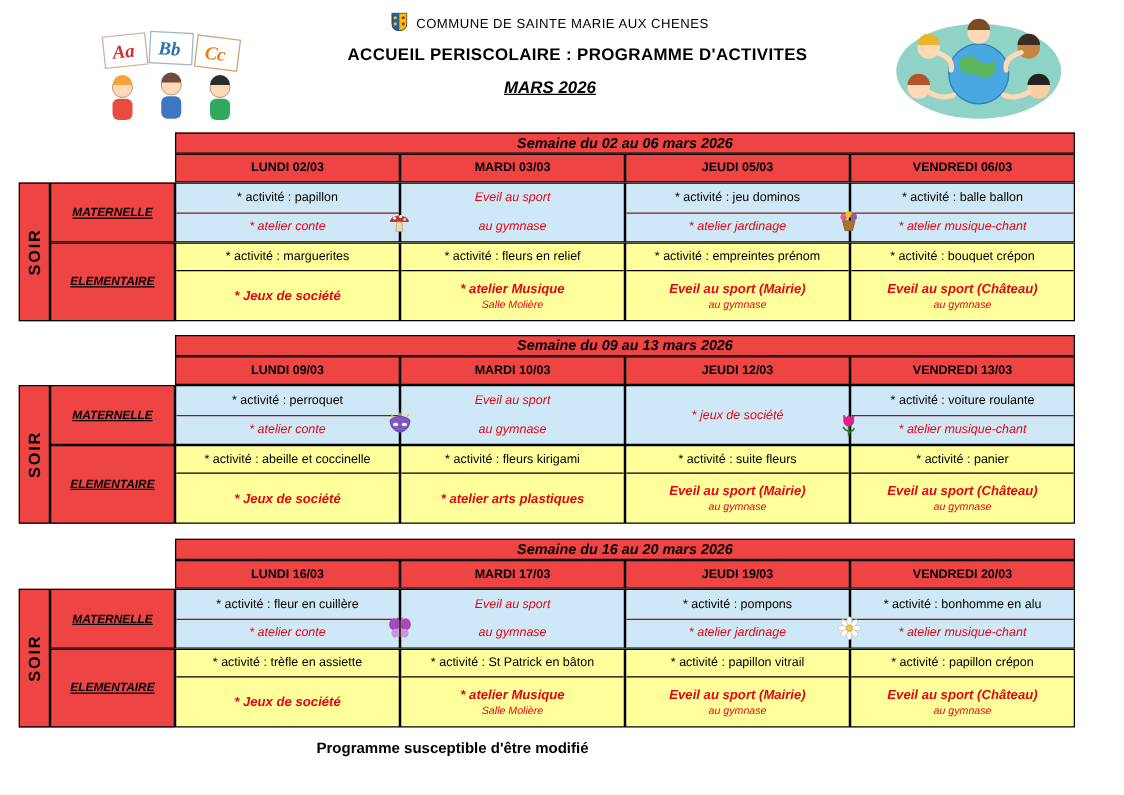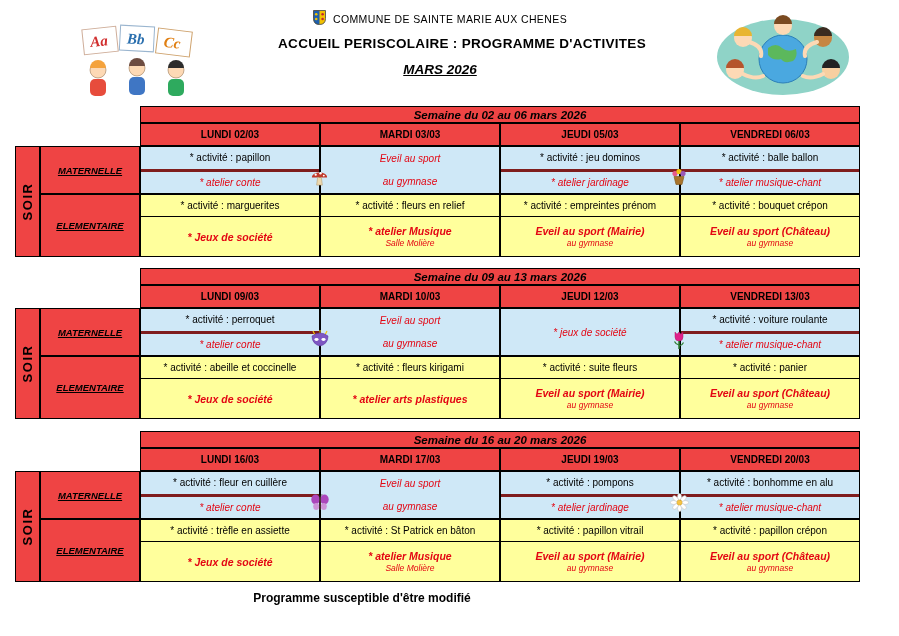--- a/index.html
+++ b/index.html
@@ -56,21 +56,21 @@
   }
   .mat-label { grid-area: 3 / 2 / 5 / 3; }
   .ele-label { grid-area: 5 / 2 / 7 / 3; }
   .u { text-decoration: underline; }
   .mat { grid-row: 3 / 5; background: var(--maternelle-bg, #cfe8f7); display: flex; flex-direction: column; }
   .ele { grid-row: 5 / 7; background: var(--elementaire-bg, #ffff9c); display: flex; flex-direction: column; }
   .half {
     flex: 1; display: flex; align-items: center; justify-content: center;
     font-size: 10px; text-align: center; padding: 0 2px;
   }
-  .mat .top { border-bottom: 3px solid #7f1d1d; }
+  .mat .top { border-bottom: 1px solid #7f1d1d; }
   .mat.merged .top { border-bottom: none; }
   .red-i { color: var(--accent-red, #e30613); font-style: italic; }
   .etop {
     height: 22px; border-bottom: 1px solid #000;
     display: flex; align-items: center; justify-content: center;
     font-size: 10px; text-align: center; padding: 4px 2px;
   }
   .ebot {
     flex: 1; display: flex; flex-direction: column; align-items: center; justify-content: center;
     color: var(--accent-red, #e30613); font-style: italic; text-align: center;

